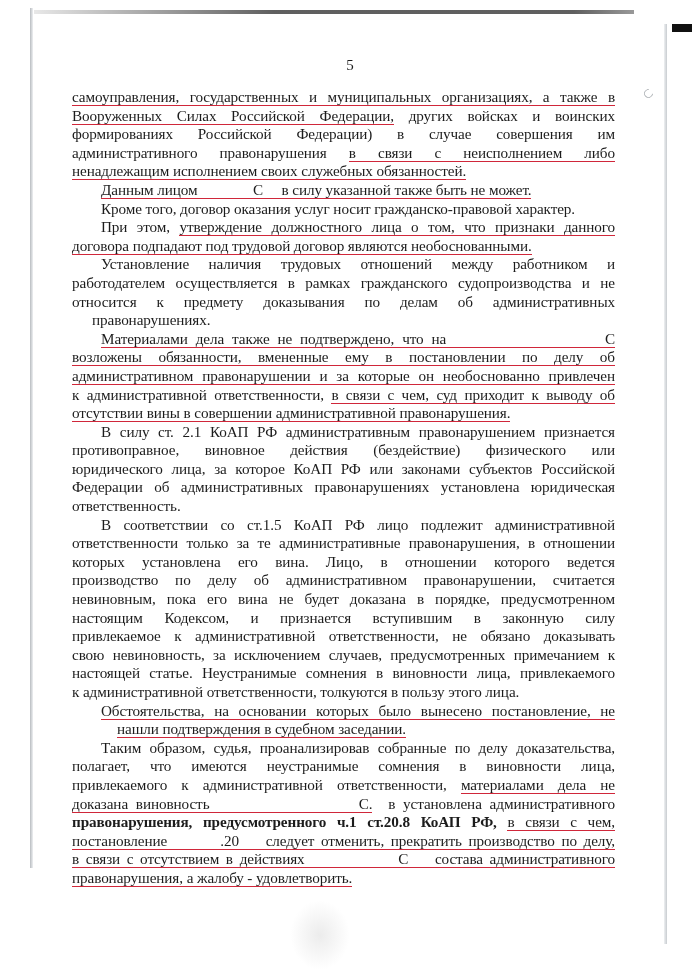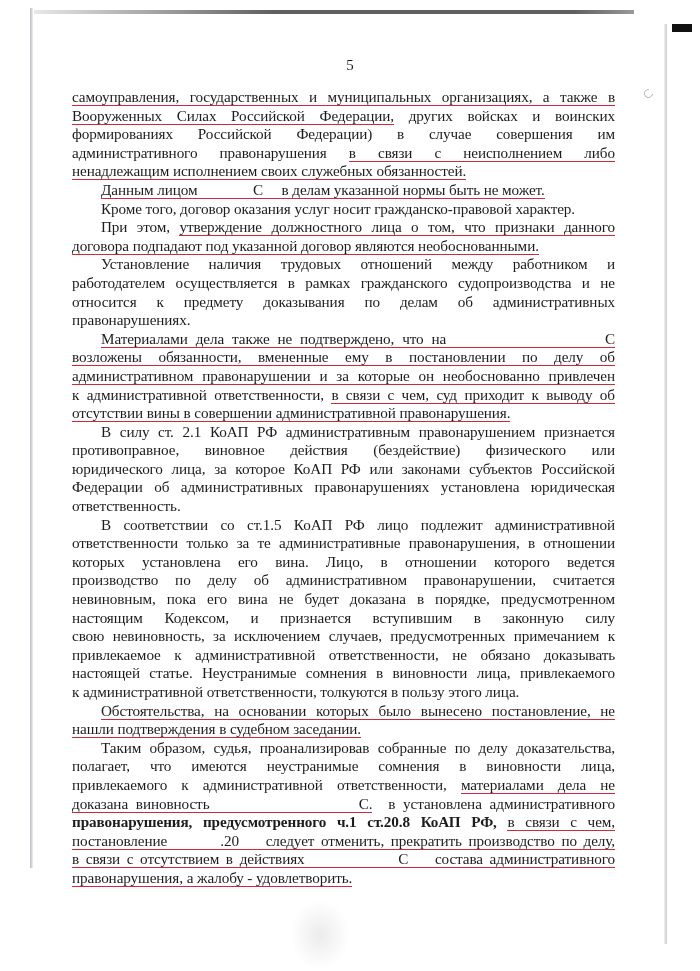--- a/index.html
+++ b/index.html
@@ -40,50 +40,50 @@
 <div class="smudge"></div>
 
 <div class="page-number">5</div>
 
 <div class="doc" id="doc">
     <div class="line j"><span class="u" style="white-space: pre-wrap; border-bottom-color: rgb(208, 39, 58);">самоуправления, государственных и муниципальных организациях, а также в</span></div>
     <div class="line j"><span class="u" style="white-space: pre-wrap; border-bottom-color: rgb(208, 39, 58);">Вооруженных Силах Российской Федерации,</span><span style="white-space: pre-wrap;"> других войсках и воинских</span></div>
     <div class="line j"><span style="white-space: pre-wrap;">формированиях Российской Федерации) в случае совершения им</span></div>
     <div class="line j"><span style="white-space: pre-wrap;">административного правонарушения </span><span class="u" style="white-space: pre-wrap; border-bottom-color: rgb(208, 39, 58);">в связи с неисполнением либо</span></div>
     <div class="line"><span class="u" style="white-space: pre-wrap; border-bottom-color: rgb(208, 39, 58);">ненадлежащим исполнением своих служебных обязанностей.</span></div>
-    <div class="line ind"><span class="u" style="white-space: pre-wrap; border-bottom-color: rgb(208, 39, 58);">Данным лицом               С     в делам указанной нормы быть не может.</span></div>
+    <div class="line ind"><span class="u" style="white-space: pre-wrap; border-bottom-color: rgb(208, 39, 58);">Данным лицом               С     в силу указанной также быть не может.</span></div>
     <div class="line ind"><span style="white-space: pre-wrap;">Кроме того, договор оказания услуг носит гражданско-правовой характер.</span></div>
     <div class="line j ind"><span style="white-space: pre-wrap;">При этом, </span><span class="u" style="white-space: pre-wrap; border-bottom-color: rgb(208, 39, 58);">утверждение должностного лица о том, что признаки данного</span></div>
-    <div class="line"><span class="u" style="white-space: pre-wrap; border-bottom-color: rgb(208, 39, 58);">договора подпадают под указанной договор являются необоснованными.</span></div>
+    <div class="line"><span class="u" style="white-space: pre-wrap; border-bottom-color: rgb(208, 39, 58);">договора подпадают под трудовой договор являются необоснованными.</span></div>
     <div class="line j ind"><span style="white-space: pre-wrap;">Установление наличия трудовых отношений между работником и</span></div>
     <div class="line j"><span style="white-space: pre-wrap;">работодателем осуществляется в рамках гражданского судопроизводства и не</span></div>
     <div class="line j"><span style="white-space: pre-wrap;">относится к предмету доказывания по делам об административных</span></div>
-    <div class="line"><span style="white-space: pre-wrap;">правонарушениях.</span></div>
+    <div class="line"><span style="white-space: pre-wrap; margin-left: 20px;">правонарушениях.</span></div>
     <div class="line j ind"><span class="u" style="white-space: pre-wrap; border-bottom-color: rgb(208, 39, 58);">Материалами дела также не подтверждено, что на                    С</span></div>
     <div class="line j"><span class="u" style="white-space: pre-wrap; border-bottom-color: rgb(208, 39, 58);">возложены обязанности, вмененные ему в постановлении по делу об</span></div>
     <div class="line j"><span class="u" style="white-space: pre-wrap; border-bottom-color: rgb(208, 39, 58);">административном правонарушении и за которые он необоснованно привлечен</span></div>
     <div class="line j"><span style="white-space: pre-wrap;">к административной ответственности, </span><span class="u" style="white-space: pre-wrap; border-bottom-color: rgb(208, 39, 58); font-family: Liberation Serif, serif;">в связи с чем, суд приходит к выводу об</span></div>
     <div class="line"><span class="u" style="white-space: pre-wrap; border-bottom-color: rgb(208, 39, 58);">отсутствии вины в совершении административной правонарушения.</span></div>
     <div class="line j ind"><span style="white-space: pre-wrap;">В силу ст. 2.1 КоАП РФ административным правонарушением признается</span></div>
     <div class="line j"><span style="white-space: pre-wrap;">противоправное, виновное действия (бездействие) физического или</span></div>
     <div class="line j"><span style="white-space: pre-wrap;">юридического лица, за которое КоАП РФ или законами субъектов Российской</span></div>
     <div class="line j"><span style="white-space: pre-wrap;">Федерации об административных правонарушениях установлена юридическая</span></div>
     <div class="line"><span style="white-space: pre-wrap;">ответственность.</span></div>
     <div class="line j ind"><span style="white-space: pre-wrap;">В соответствии со ст.1.5 КоАП РФ лицо подлежит административной</span></div>
     <div class="line j"><span style="white-space: pre-wrap;">ответственности только за те административные правонарушения, в отношении</span></div>
     <div class="line j"><span style="white-space: pre-wrap;">которых установлена его вина. Лицо, в отношении которого ведется</span></div>
     <div class="line j"><span style="white-space: pre-wrap;">производство по делу об административном правонарушении, считается</span></div>
     <div class="line j"><span style="white-space: pre-wrap;">невиновным, пока его вина не будет доказана в порядке, предусмотренном</span></div>
     <div class="line j"><span style="white-space: pre-wrap;">настоящим Кодексом, и признается вступившим в законную силу</span></div>
+    <div class="line j"><span style="white-space: pre-wrap;">привлекаемое к административной ответственности, не обязано доказывать</span></div>
     <div class="line j"><span style="white-space: pre-wrap;">свою невиновность, за исключением случаев, предусмотренных примечанием к</span></div>
-    <div class="line j"><span style="white-space: pre-wrap;">привлекаемое к административной ответственности, не обязано доказывать</span></div>
     <div class="line j"><span style="white-space: pre-wrap;">настоящей статье. Неустранимые сомнения в виновности лица, привлекаемого</span></div>
     <div class="line"><span style="white-space: pre-wrap;">к административной ответственности, толкуются в пользу этого лица.</span></div>
     <div class="line j ind"><span class="u" style="white-space: pre-wrap; border-bottom-color: rgb(208, 39, 58);">Обстоятельства, на основании которых было вынесено постановление, не</span></div>
-    <div class="line"><span class="u" style="white-space: pre-wrap; border-bottom-color: rgb(208, 39, 58);">нашли подтверждения в судебном заседании.</span></div>
+    <div class="line"><span class="u" style="white-space: pre-wrap; border-bottom-color: rgb(208, 39, 58); margin-left: 45px;">нашли подтверждения в судебном заседании.</span></div>
     <div class="line j ind"><span style="white-space: pre-wrap;">Таким образом, судья, проанализировав собранные по делу доказательства,</span></div>
     <div class="line j"><span style="white-space: pre-wrap;">полагает, что имеются неустранимые сомнения в виновности лица,</span></div>
     <div class="line j"><span style="white-space: pre-wrap;">привлекаемого к административной ответственности, </span><span class="u" style="white-space: pre-wrap; border-bottom-color: rgb(208, 39, 58);">материалами дела не</span></div>
     <div class="line j"><span class="u" style="white-space: pre-wrap; border-bottom-color: rgb(208, 39, 58);">доказана виновность                   С.</span><span style="white-space: pre-wrap;">  в установлена административного</span></div>
     <div class="line j"><span style="white-space: pre-wrap; font-weight: bold;">правонарушения, предусмотренного ч.1 ст.20.8 КоАП РФ, </span><span class="u" style="white-space: pre-wrap; border-bottom-color: rgb(208, 39, 58);">в связи с чем,</span></div>
     <div class="line j"><span class="u" style="white-space: pre-wrap; border-bottom-color: rgb(208, 39, 58);">постановление        .20    следует отменить, прекратить производство по делу,</span></div>
     <div class="line j"><span class="u" style="white-space: pre-wrap; border-bottom-color: rgb(208, 39, 58);">в связи с отсутствием в действиях              С    состава административного</span></div>
     <div class="line"><span class="u" style="white-space: pre-wrap; border-bottom-color: rgb(208, 39, 58);">правонарушения, а жалобу - удовлетворить.</span></div>
   </div>
 

